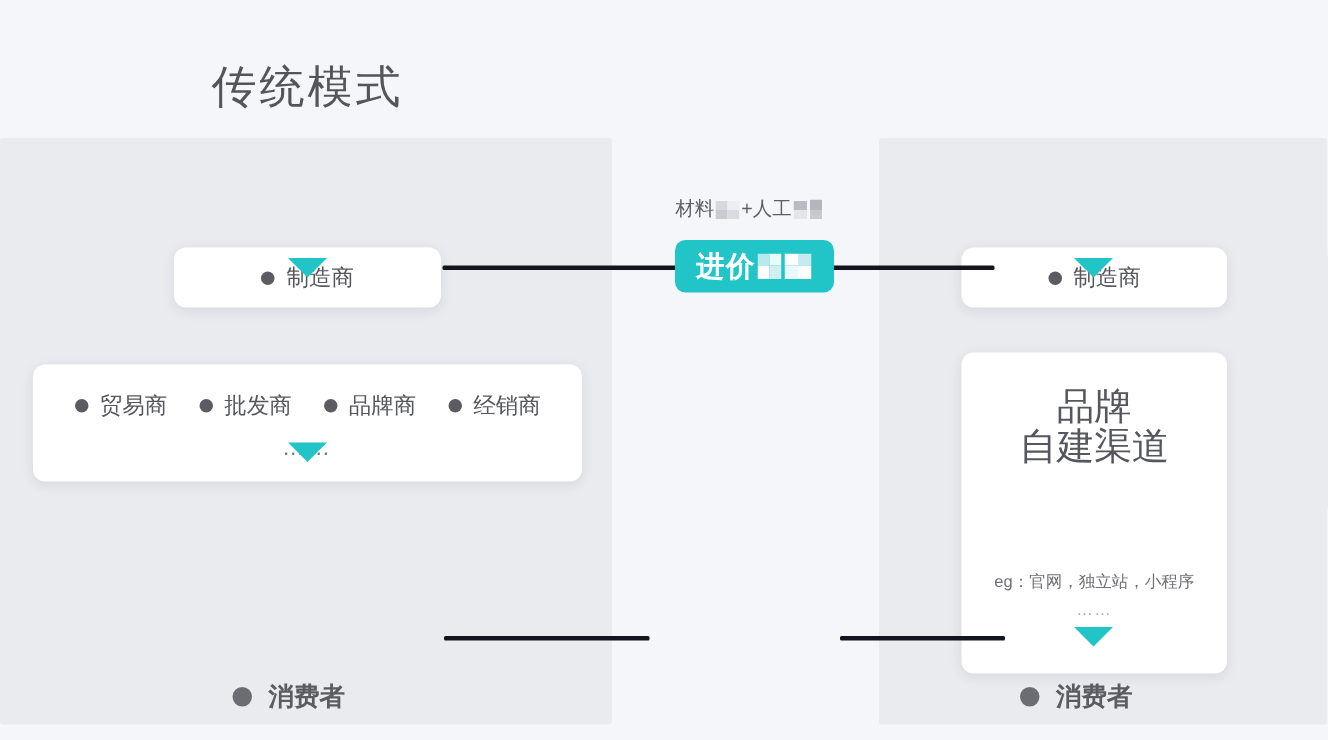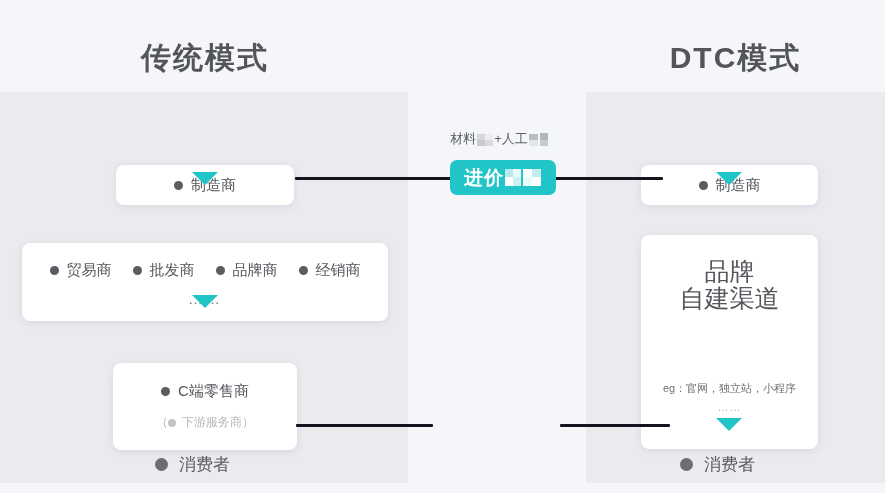--- a/index.html
+++ b/index.html
@@ -21,21 +21,21 @@
     inset: 0;
     width: 885px;
     height: 493px;
   }
 
   
   .title {
     position: absolute;
     top: 38px;
     font-size: 30px;
-    font-weight: bold;
+    font-weight: normal;
     color: #53555a;
     letter-spacing: 2px;
     text-align: center;
     white-space: nowrap;
   }
   .title-left  { left: 0; width: 410px; }
   .title-right { left: 586px; width: 299px; }
 
   
   .panel {
@@ -153,21 +153,21 @@
   }
   #arrow-l1 { left: 192px; top: 172px; }
   #arrow-l2 { left: 192px; top: 295px; }
   #arrow-r1 { left: 716px; top: 172px; }
   #arrow-r2 { left: 716px; top: 418px; }
 
   
   .consumer {
     position: absolute;
     font-size: 17px;
-    font-weight: normal;
+    font-weight: bold;
     color: #5a5c61;
     display: inline-flex;
     align-items: center;
     white-space: nowrap;
   }
   #consumer-left  { left: 155px; top: 453px; }
   #consumer-right { left: 680px; top: 453px; }
 
   
   .hline {
@@ -230,21 +230,20 @@
   .mo-white-a { width: 16px; height: 17px; }
   .mo-white-b { width: 18px; height: 17px; }
   .mo-white-c { width: 52px; height: 18px; }
 </style>
 </head>
 <body>
 
 <div class="stage">
 
   <div class="title title-left">传统模式</div>
-  <div class="title title-right">DTC模式</div>
 
   <div class="panel panel-left"></div>
   <div class="panel panel-right"></div>
 
   <div class="card" id="mfr-left">
     <span class="row-item">
       <span class="bullet"></span>
       <span class="label-dark">制造商</span>
     </span>
   </div>
@@ -268,32 +267,20 @@
       <span class="row-item">
         <span class="bullet"></span>
         <span class="label-dark">经销商</span>
       </span>
     </div>
     <div class="dots">……</div>
   </div>
 
   <div class="arrow" id="arrow-l2"></div>
 
-  <div class="card" id="retail-left">
-    <span class="row-item">
-      <span class="bullet"></span>
-      <span class="label-dark">C端零售商</span>
-    </span>
-    <span class="sub-note">
-      <span>（</span>
-      <span class="bullet bullet-light"></span>
-      <span>下游服务商</span>
-      <span>）</span>
-    </span>
-  </div>
 
   <div class="consumer" id="consumer-left">
     <span class="bullet bullet-big"></span>
     <span>消费者</span>
   </div>
 
   <div class="card" id="mfr-right">
     <span class="row-item">
       <span class="bullet"></span>
       <span class="label-dark">制造商</span>

